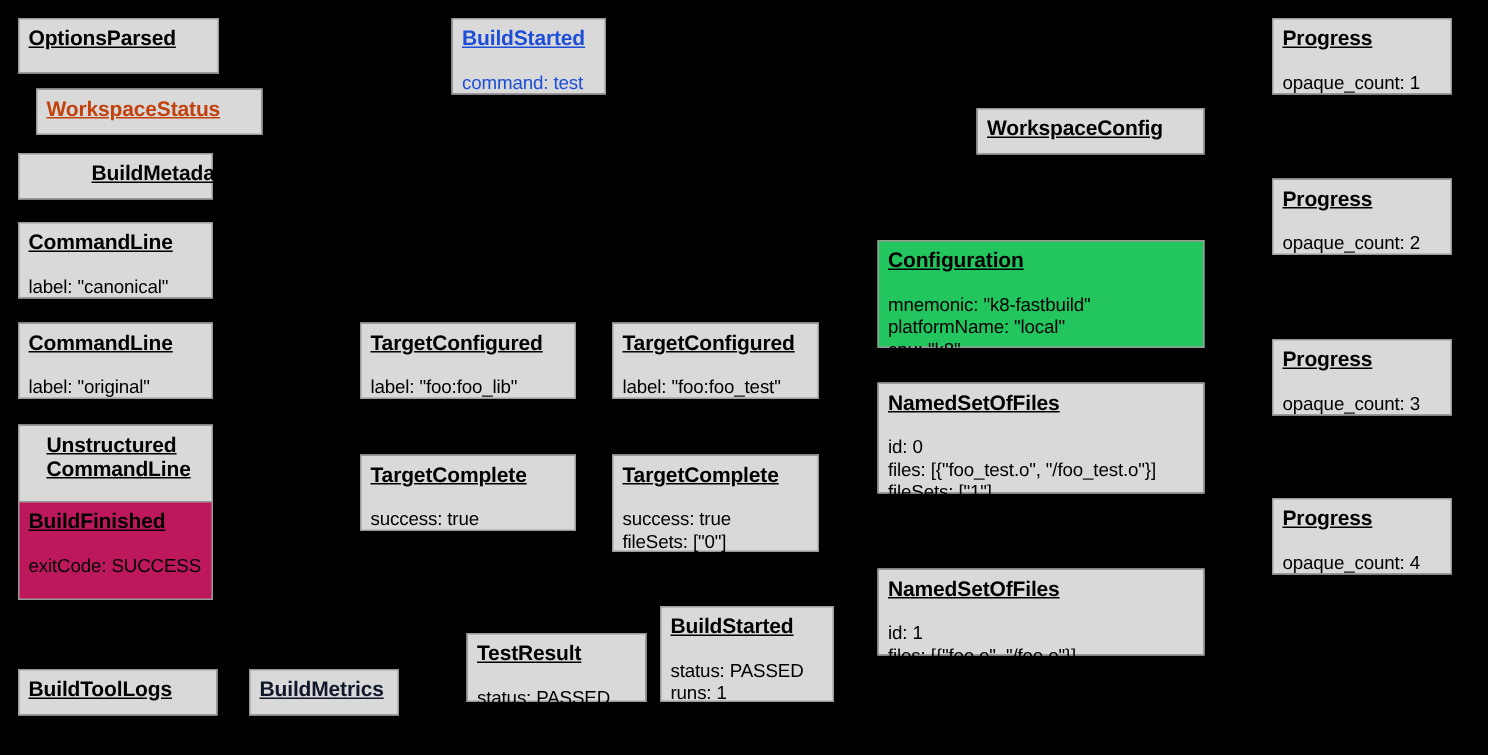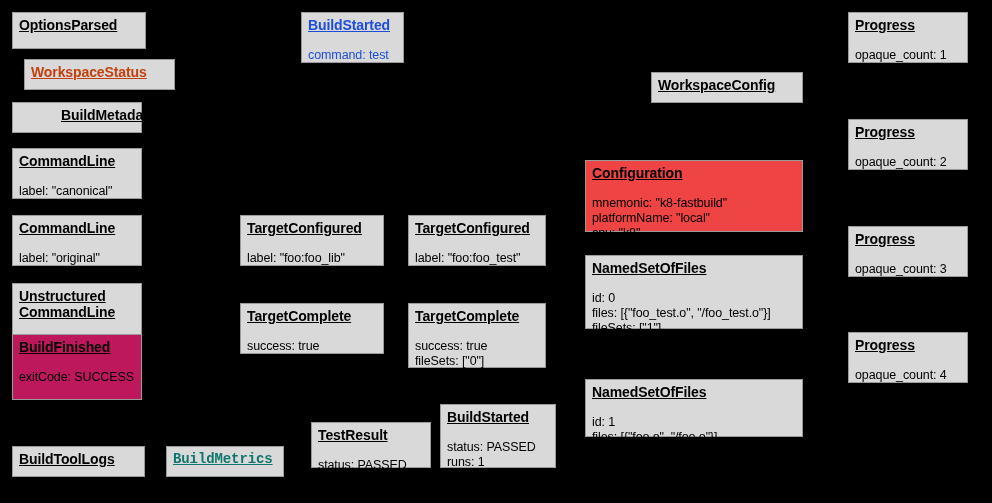--- a/index.html
+++ b/index.html
@@ -28,20 +28,21 @@
     display: block;
     font-size: 14px;
     font-weight: bold;
     text-decoration: underline;
     line-height: 16px;
     white-space: nowrap;
     letter-spacing: -0.1px;
   }
   .node-title.wrap {
     white-space: normal;
+    margin-left: 12px;
   }
   .node-fields {
     display: block;
     margin-top: 15px;
   }
   .node-field {
     display: block;
     font-size: 12.5px;
     font-weight: normal;
     line-height: 15px;
@@ -79,21 +80,21 @@
     </div>
     <div class="node" style="left: 12px; top: 334px; width: 130px; height: 66px; background: #be185d; border-color: rgb(154, 154, 154); color: rgb(0, 0, 0);">
       <span class="node-title">BuildFinished</span>
       <span class="node-fields">
         <span class="node-field">exitCode: SUCCESS</span>
       </span>
     </div>
     <div class="node" style="left: 12px; top: 446px; width: 133px; height: 31px; background: rgb(217, 217, 217); border-color: rgb(154, 154, 154); color: rgb(0, 0, 0);">
       <span class="node-title">BuildToolLogs</span>
     </div>
-    <div class="node" style="left: 166px; top: 446px; width: 118px; height: 31px; background: rgb(217, 217, 217); border-color: rgb(154, 154, 154); color: #0f766e; font-family: Liberation Mono, monospace;">
+    <div class="node" style="left: 166px; top: 446px; width: 100px; height: 31px; background: rgb(217, 217, 217); border-color: rgb(154, 154, 154); color: #0f172a;">
       <span class="node-title">BuildMetrics</span>
     </div>
     <div class="node" style="left: 301px; top: 12px; width: 103px; height: 51px; background: rgb(217, 217, 217); border-color: rgb(154, 154, 154); color: #1d4ed8;">
       <span class="node-title">BuildStarted</span>
       <span class="node-fields">
         <span class="node-field">command: test</span>
       </span>
     </div>
     <div class="node" style="left: 240px; top: 215px; width: 144px; height: 51px; background: rgb(217, 217, 217); border-color: rgb(154, 154, 154); color: rgb(0, 0, 0);">
       <span class="node-title">TargetConfigured</span>
@@ -129,21 +130,21 @@
     <div class="node" style="left: 440px; top: 404px; width: 116px; height: 64px; background: rgb(217, 217, 217); border-color: rgb(154, 154, 154); color: rgb(0, 0, 0);">
       <span class="node-title">BuildStarted</span>
       <span class="node-fields">
         <span class="node-field">status: PASSED</span>
         <span class="node-field">runs: 1</span>
       </span>
     </div>
     <div class="node" style="left: 651px; top: 72px; width: 152px; height: 31px; background: rgb(217, 217, 217); border-color: rgb(154, 154, 154); color: rgb(0, 0, 0);">
       <span class="node-title">WorkspaceConfig</span>
     </div>
-    <div class="node" style="left: 585px; top: 160px; width: 218px; height: 72px; background: #ef4444; border-color: rgb(154, 154, 154); color: rgb(0, 0, 0);">
+    <div class="node" style="left: 585px; top: 160px; width: 218px; height: 72px; background: #22c55e; border-color: rgb(154, 154, 154); color: rgb(0, 0, 0);">
       <span class="node-title">Configuration</span>
       <span class="node-fields">
         <span class="node-field">mnemonic: "k8-fastbuild"</span>
         <span class="node-field">platformName: "local"</span>
         <span class="node-field">cpu: "k8"</span>
       </span>
     </div>
     <div class="node" style="left: 585px; top: 255px; width: 218px; height: 74px; background: rgb(217, 217, 217); border-color: rgb(154, 154, 154); color: rgb(0, 0, 0);">
       <span class="node-title">NamedSetOfFiles</span>
       <span class="node-fields">

